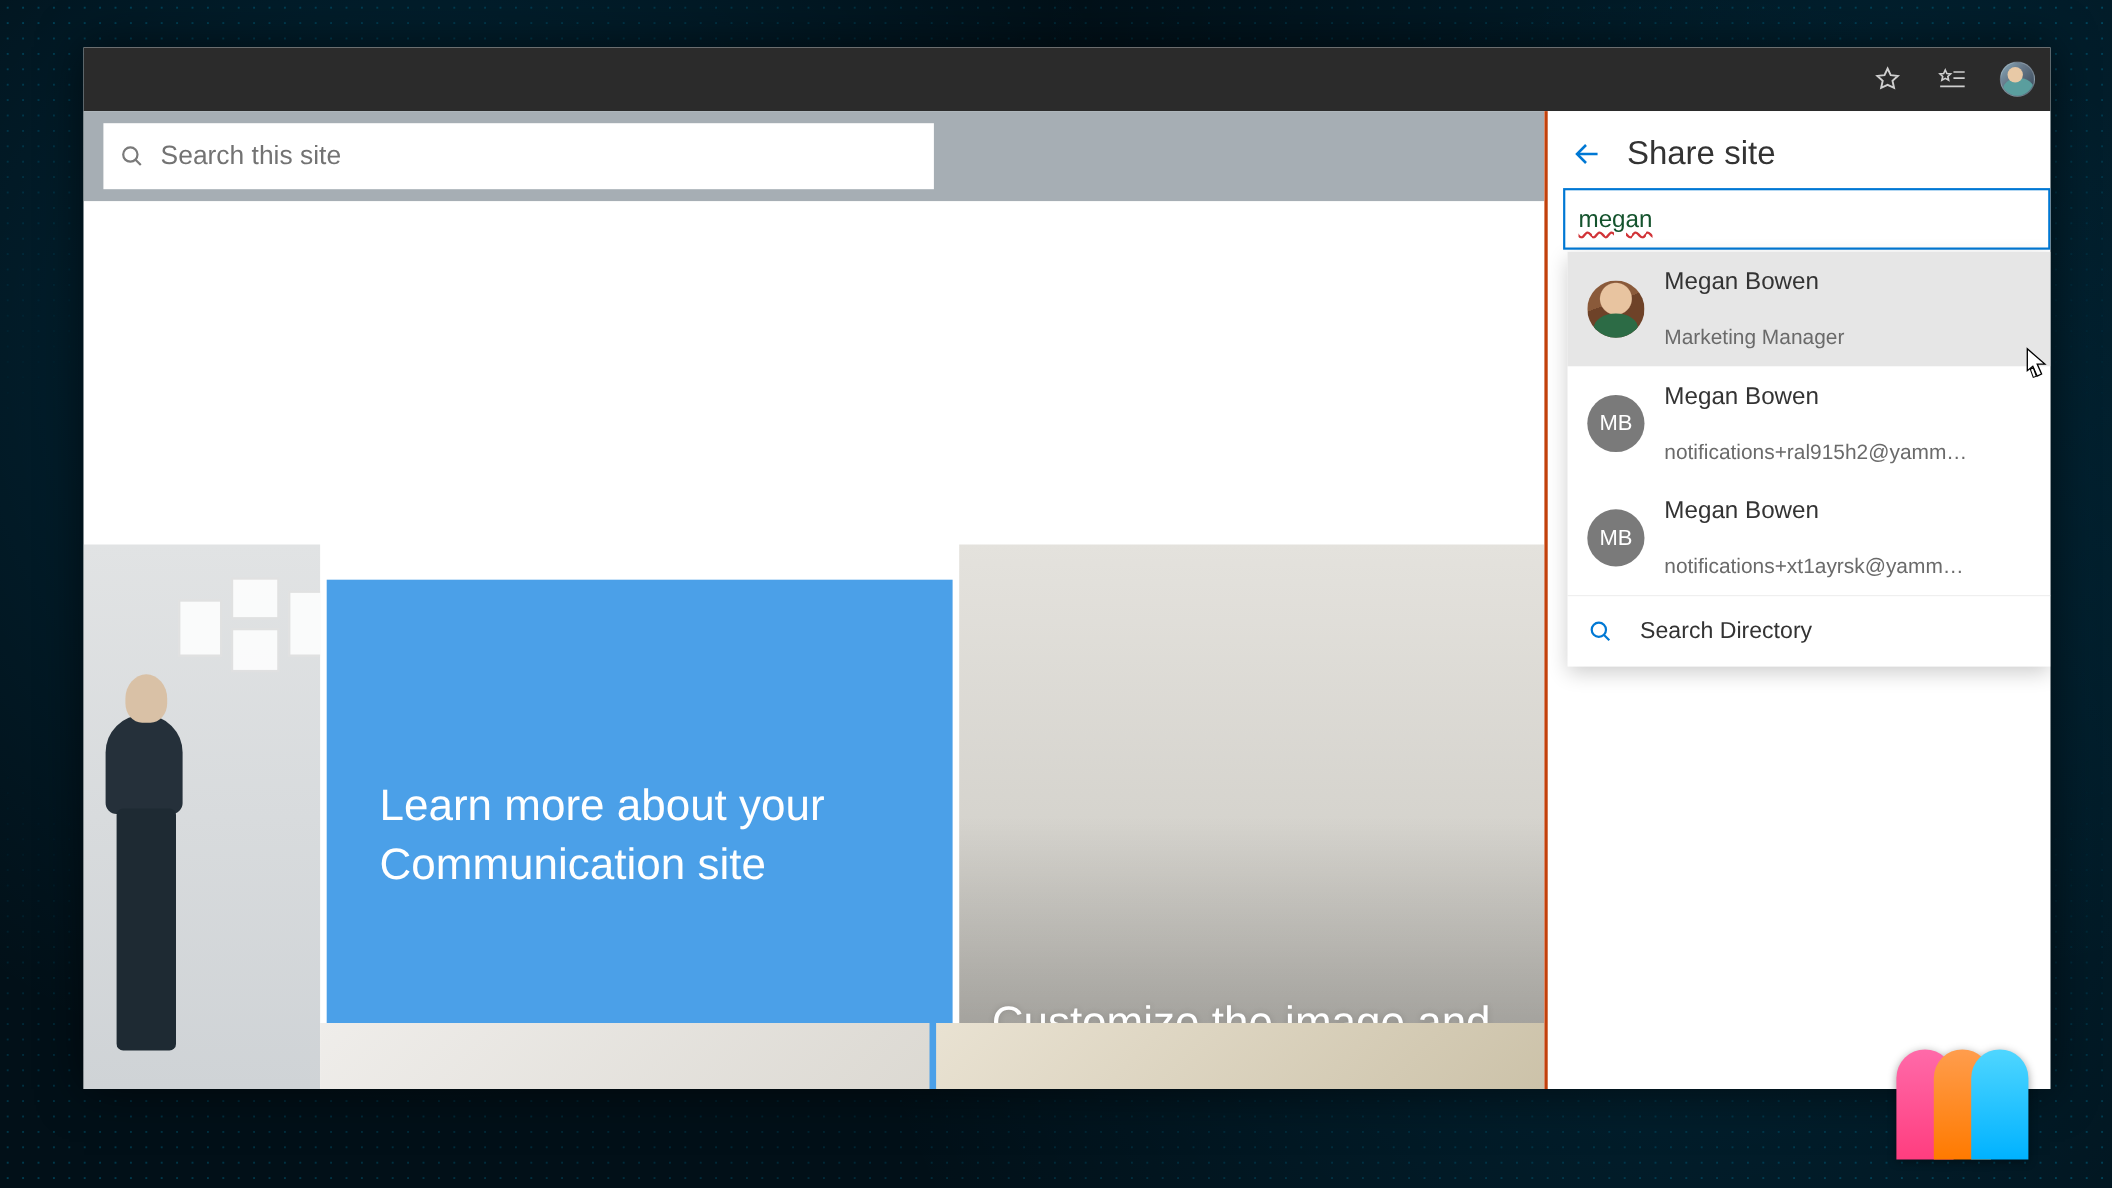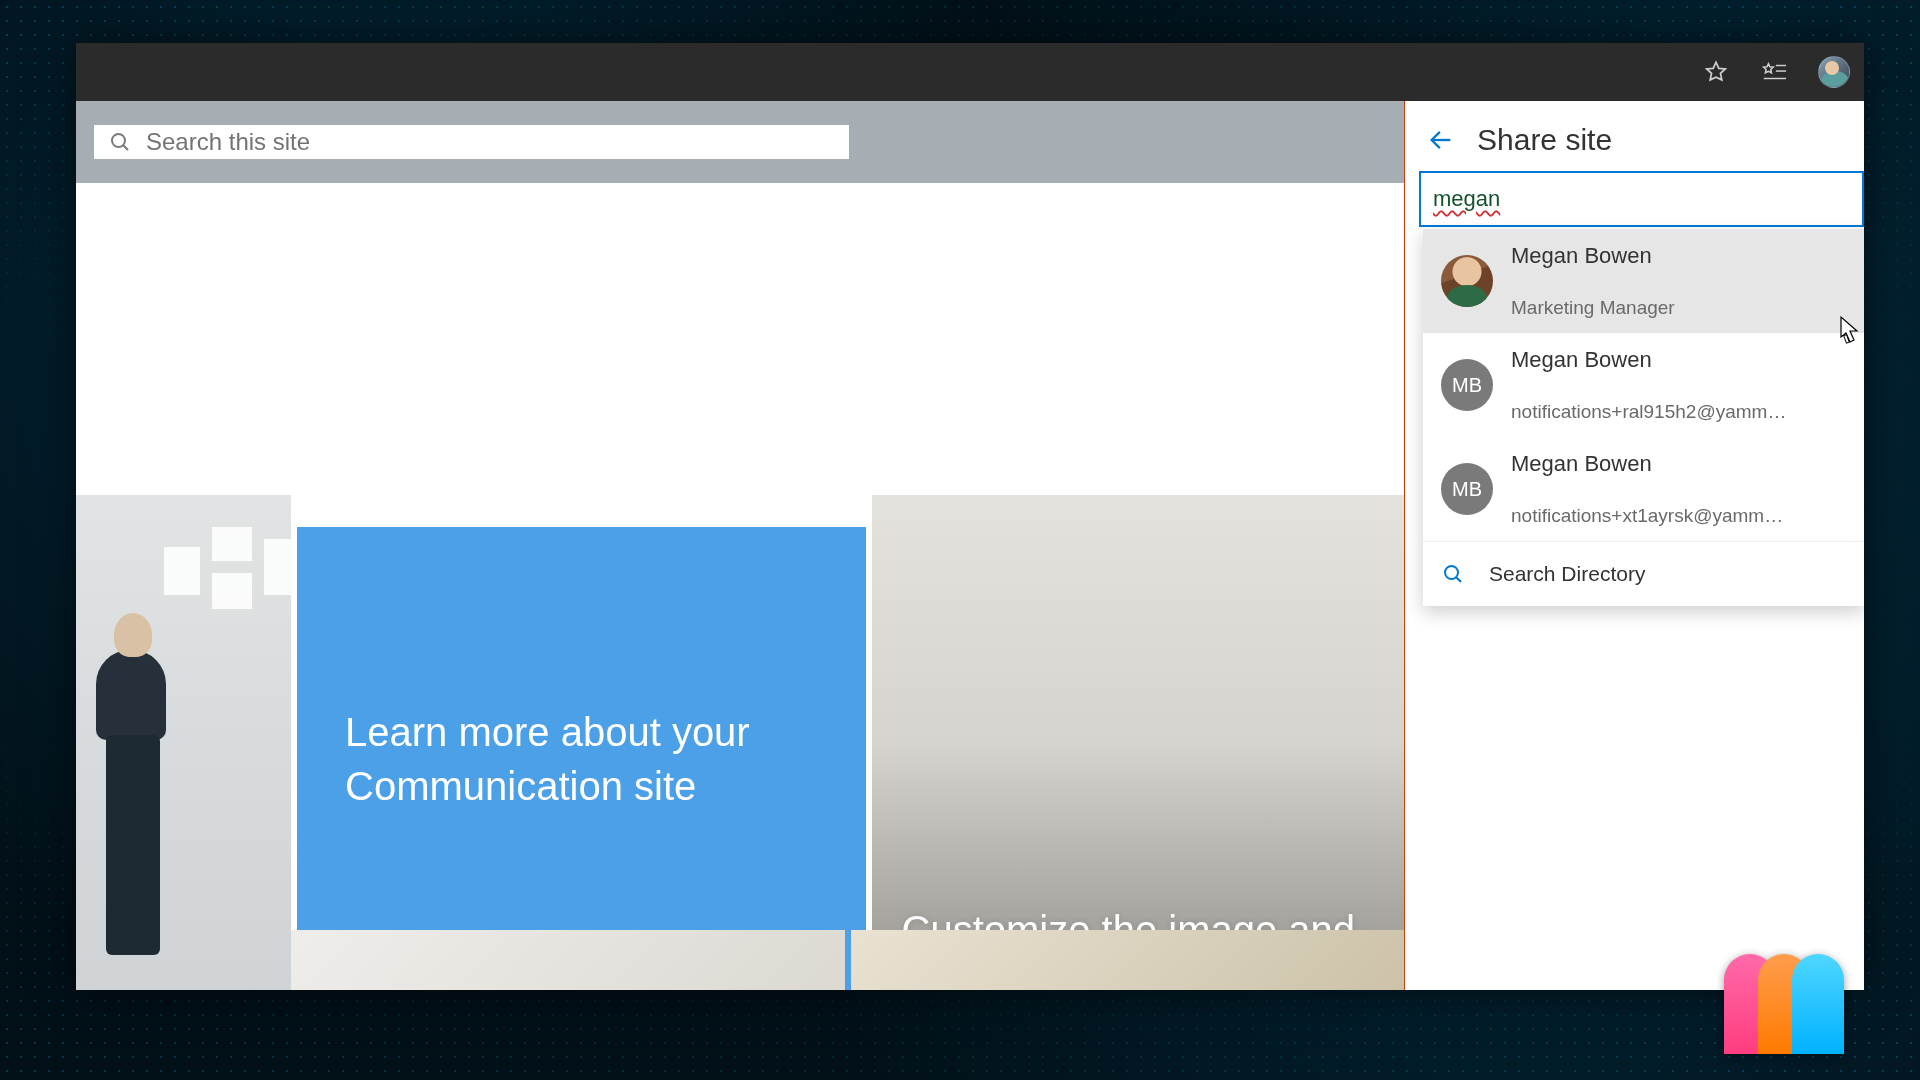--- a/index.html
+++ b/index.html
@@ -70,21 +70,21 @@
     }
 
     
     .site-header-strip {
       height: 82px;
       background: #a6aeb4;
       display:flex; align-items:center;
       padding-left: 18px;
     }
     .search-box {
-      width: 755px; height: 34px;
+      width: 755px; height: 60px;
       background:#fff;
       display:flex; align-items:center;
       padding:0 14px;
       color:#666;
       font-size: 24px;
     }
     .search-box svg { width:24px; height:24px; margin-right:14px; stroke:#7a7a7a; }
     .search-box span { color:#737373; }
 
     
@@ -154,21 +154,21 @@
       position:absolute; left:215px; right:0; bottom:-60px; height:120px;
       display:flex; gap:6px;
     }
     .thumb-strip div{flex:1; background:linear-gradient(135deg,#efedea,#dad7d0);}
     .thumb-strip div:nth-child(2){background:linear-gradient(135deg,#e9e2d2,#c9bfa5);}
 
     
     .share-panel {
       width: 460px;
       background:#fff;
-      border-left:1px solid #c2410c;
+      border-left:3px solid #c2410c;
       padding: 22px 0 0 0;
       position:relative;
       overflow:visible;
     }
     .share-head {
       display:flex; align-items:center; gap:22px;
       padding: 0 22px 14px 22px;
     }
     .back-arrow { color:#0078d4; display:flex; }
     .back-arrow svg{ width:28px; height:28px; }

